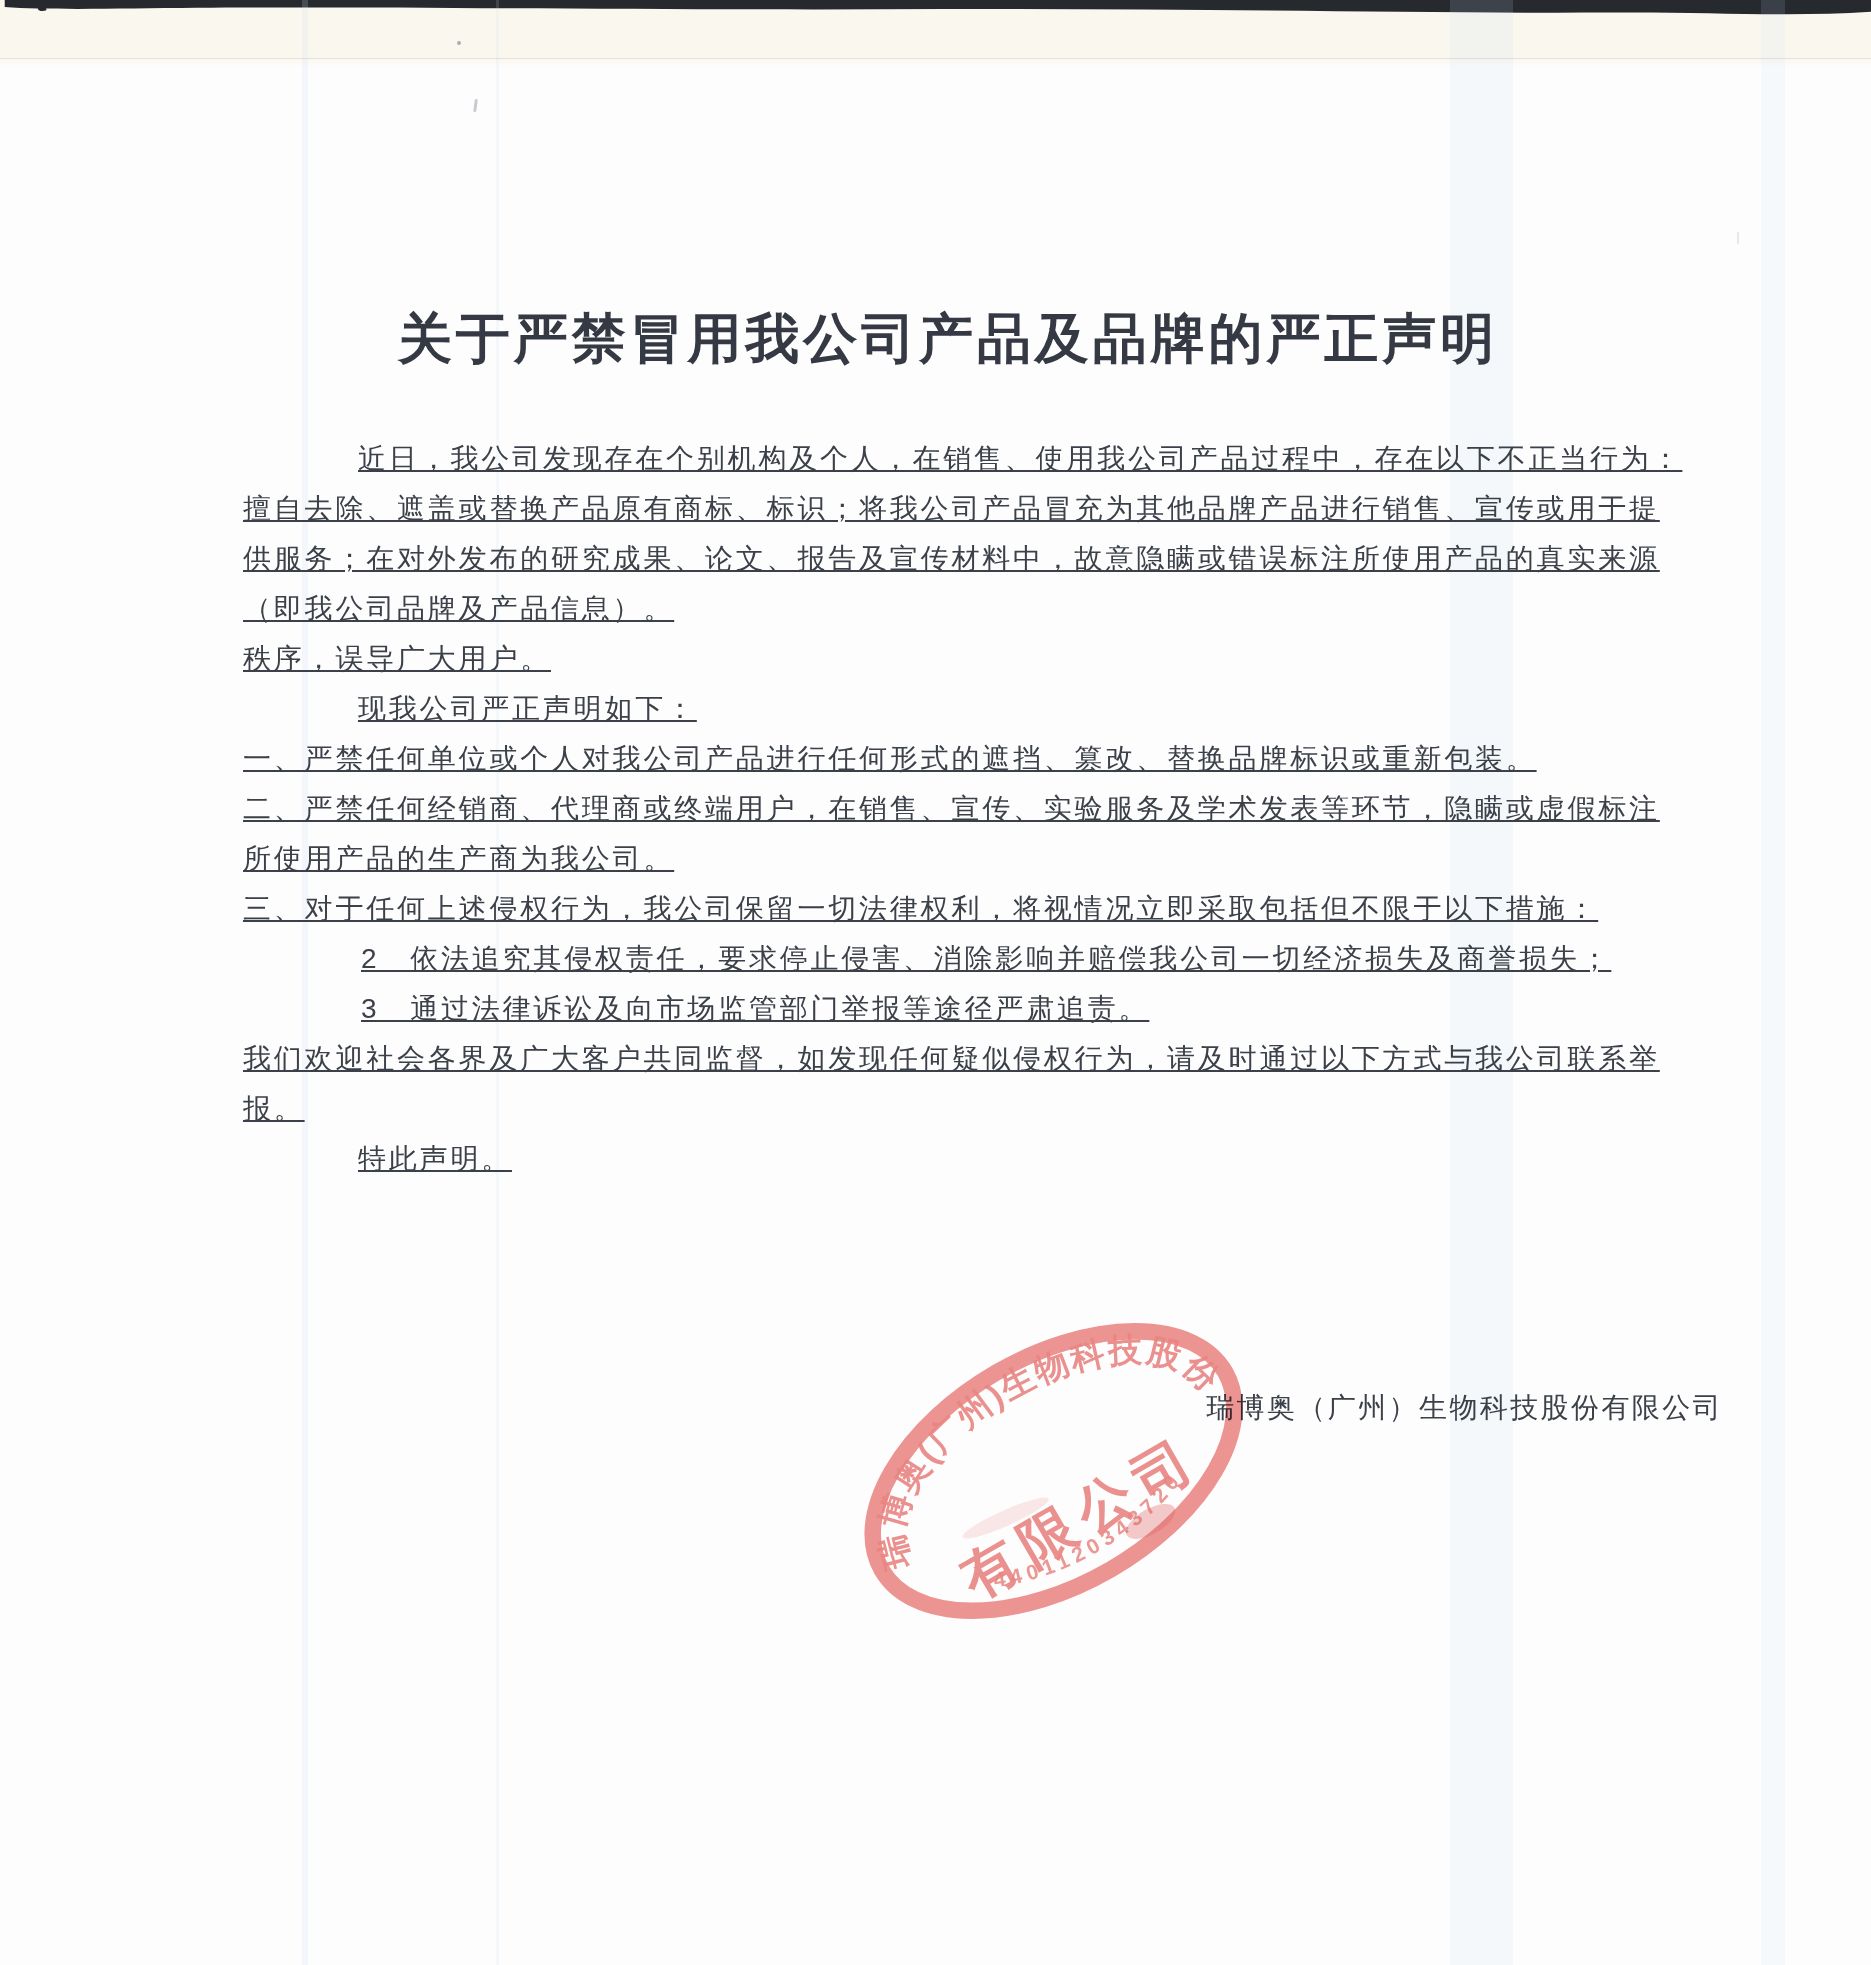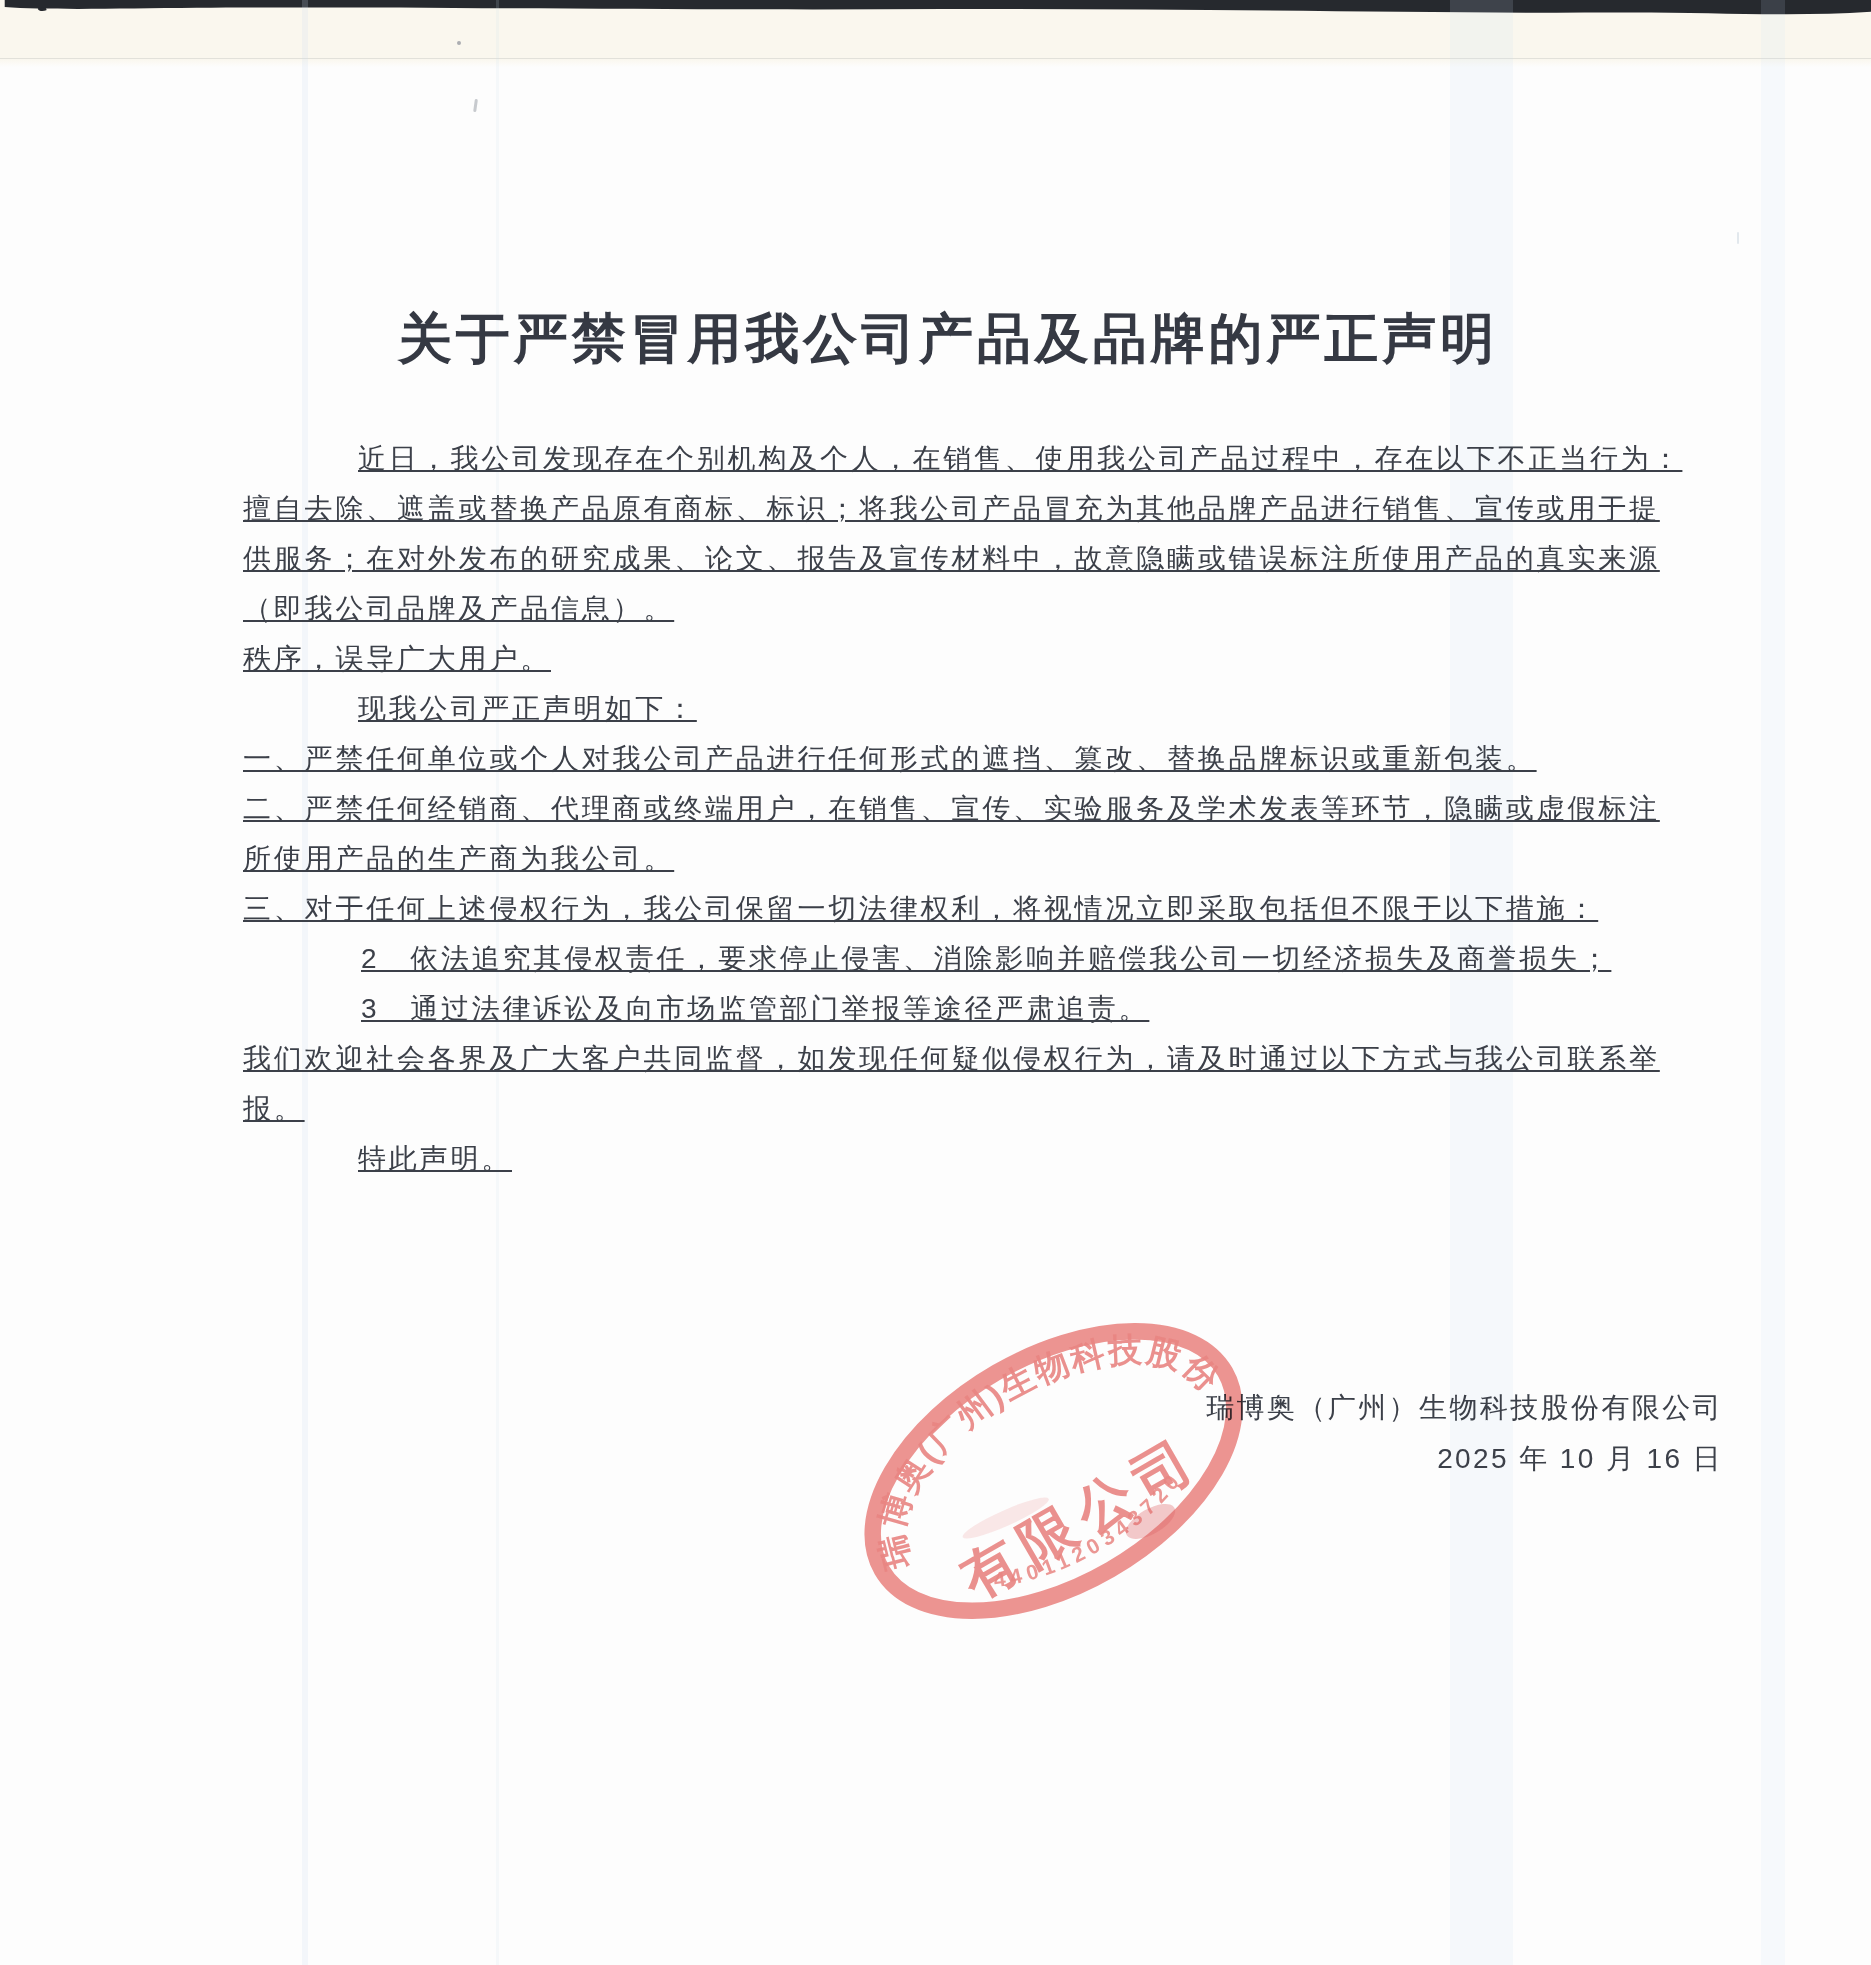--- a/index.html
+++ b/index.html
@@ -90,21 +90,20 @@
     <div class="line">三、对于任何上述侵权行为，我公司保留一切法律权利，将视情况立即采取包括但不限于以下措施：</div>
     <div class="line indent-sub">2　依法追究其侵权责任，要求停止侵害、消除影响并赔偿我公司一切经济损失及商誉损失；</div>
     <div class="line indent-sub">3　通过法律诉讼及向市场监管部门举报等途径严肃追责。</div>
     <div class="line">我们欢迎社会各界及广大客户共同监督，如发现任何疑似侵权行为，请及时通过以下方式与我公司联系举</div>
     <div class="line">报。</div>
     <div class="line indent-para">特此声明。</div>
   </div>
 
   <div class="signature">
     <div>瑞博奥（广州）生物科技股份有限公司</div>
-    <div>2025 年 10 月 16 日</div>
   </div>
 
   <svg class="seal-svg" viewBox="0 0 1040 790">
     <defs>
       <path id="sealArcTop" d="M -425,50 A 430 228 0 1 1 425,50" fill="none"></path>
       <path id="sealArcBottom" d="M -400,95 A 440 240 0 0 0 400,95" fill="none"></path>
     </defs>
     <g transform="translate(520,395) rotate(-30)" fill="#e97b78">
       <ellipse cx="0" cy="0" rx="505" ry="290" fill="none" stroke="#e97b78" stroke-width="42" stroke-opacity="0.88"></ellipse>
       <text font-size="86" font-weight="700" letter-spacing="6" fill-opacity="0.9">

